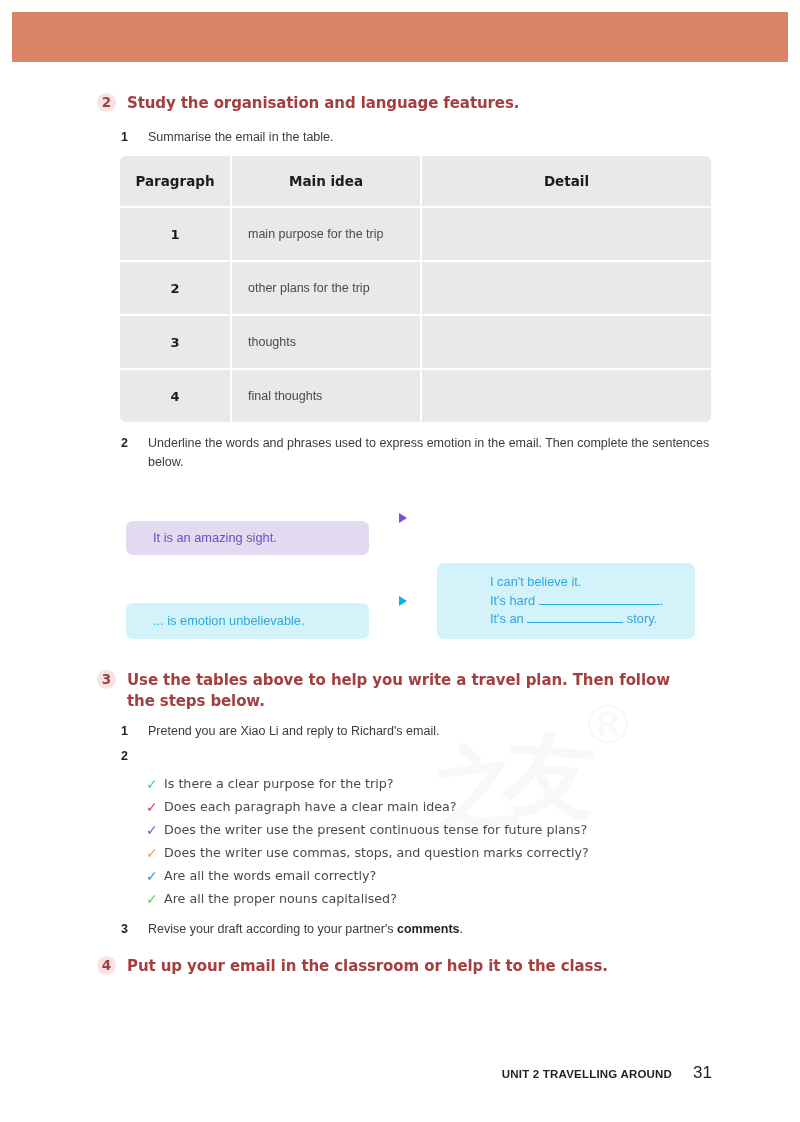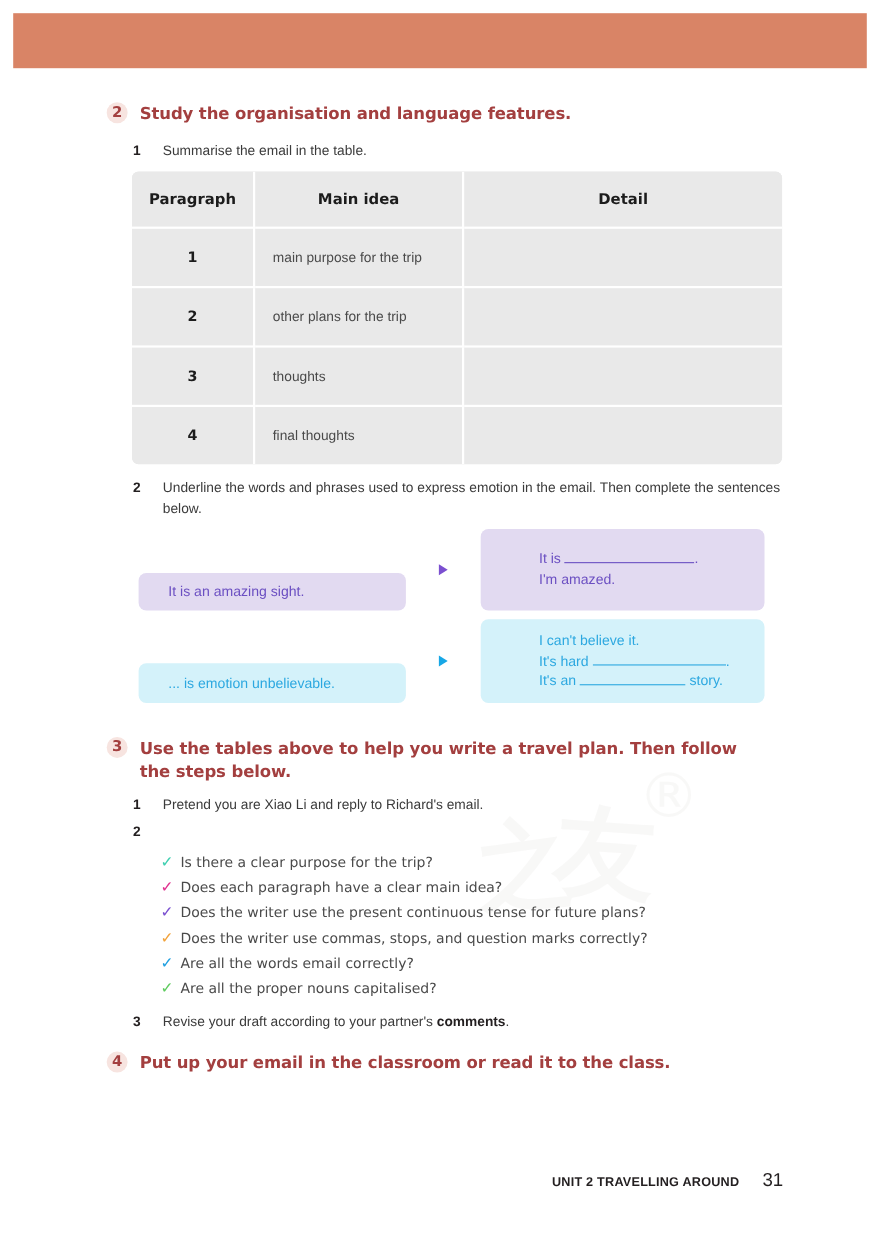--- a/index.html
+++ b/index.html
@@ -314,24 +314,20 @@
   <span class="sub-text">Underline the words and phrases used to express emotion in the email. Then complete the sentences below.</span>
 </div>
 
 <div class="box-row" id="emotion-row-1">
   <div class="box-left purple-bg">
     <span class="box-line purple-tx">It is an amazing sight.</span>
   </div>
   <div class="box-arrow">
     <span class="tri purple-tri"></span>
   </div>
-  <div class="box-right purple-bg">
-    <span class="box-line purple-tx"><span>It is </span><span class="blank" style="width:118px"></span><span>.</span></span>
-    <span class="box-line purple-tx">I'm amazed.</span>
-  </div>
 </div>
 
 <div class="box-row" id="emotion-row-2">
   <div class="box-left cyan-bg">
     <span class="box-line cyan-tx">... is emotion unbelievable.</span>
   </div>
   <div class="box-arrow">
     <span class="tri cyan-tri"></span>
   </div>
   <div class="box-right cyan-bg">
@@ -382,19 +378,19 @@
   </div>
 </div>
 
 <div class="sub-item" style="left:121px; top:920px; width:560px;">
   <span class="sub-num">3</span>
   <span class="sub-text"><span>Revise your draft according to your partner's </span><b>comments</b><span>.</span></span>
 </div>
 
 <div class="sec-head" style="left:97px; top:956px; width:620px;">
   <span class="num-badge">4</span>
-  <span class="sec-title">Put up your email in the classroom or read it to the class.</span>
+  <span class="sec-title">Put up your email in the classroom or help it to the class.</span>
 </div>
 
 <div id="footer">
   <span id="footer-unit">UNIT 2 TRAVELLING AROUND</span>
   <span id="footer-page">31</span>
 </div>
 
 </body></html>

